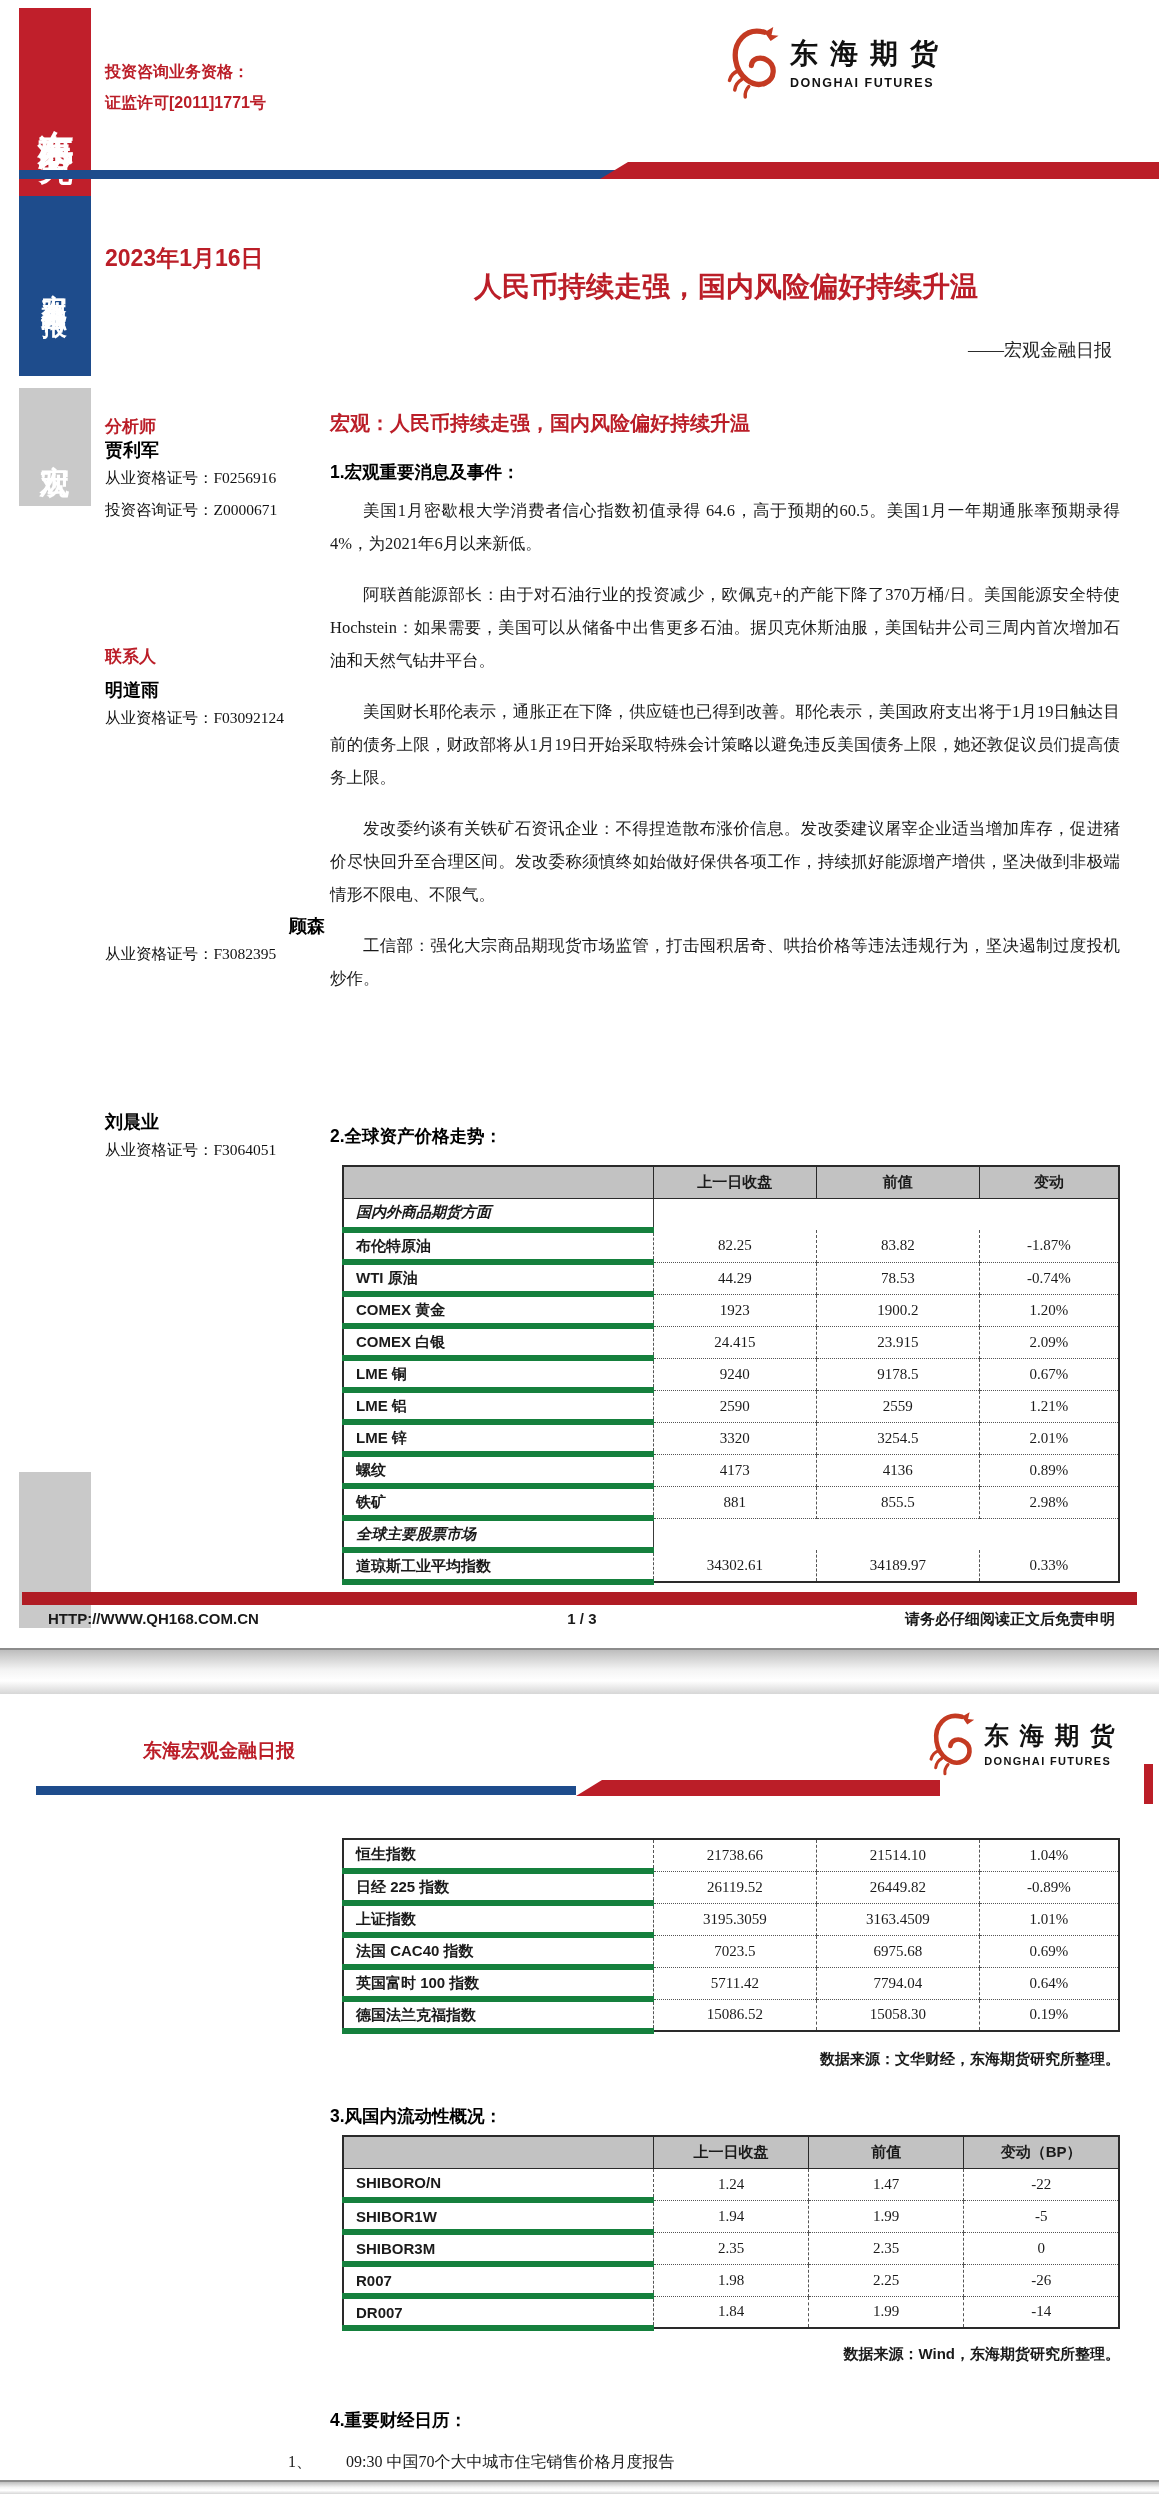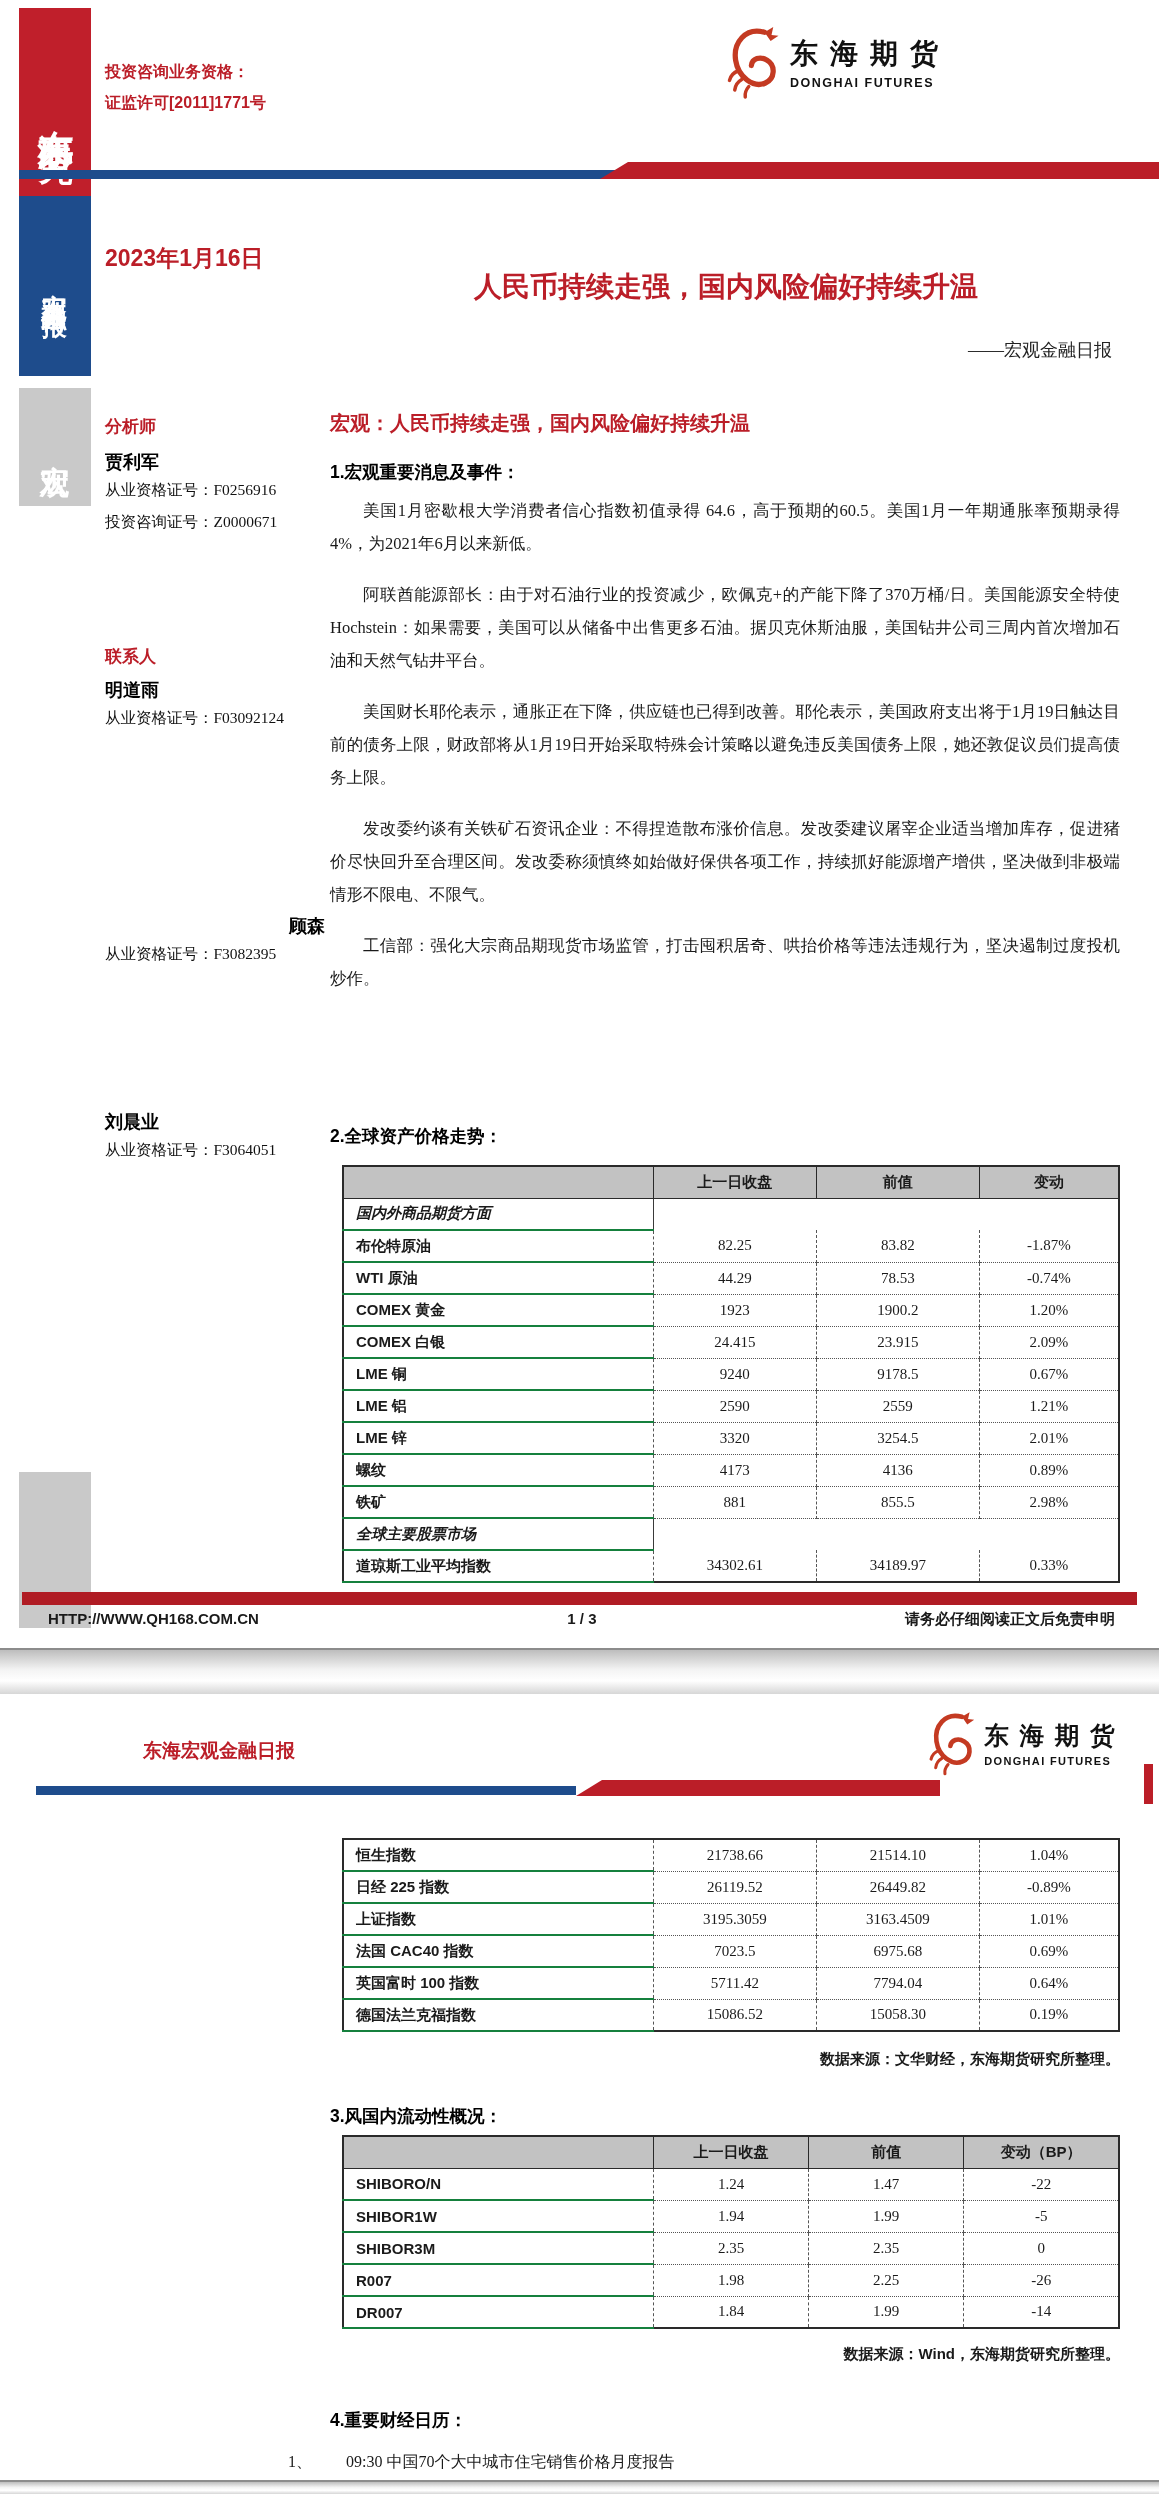--- a/index.html
+++ b/index.html
@@ -29,40 +29,40 @@
            letter-spacing:12px;color:#111;white-space:nowrap;}
   .logo-en{font-family:"Liberation Sans",sans-serif;font-weight:bold;font-size:12.5px;
            letter-spacing:1.5px;color:#111;margin-top:3px;}
   .divider-blue{left:19px;top:170px;width:600px;height:9px;background:var(--blue);}
   .divider-red{left:600px;top:162px;width:559px;height:17px;background:var(--red);
                clip-path:polygon(28px 0,100% 0,100% 100%,0 100%);}
   
   .date{left:105px;top:243px;color:var(--red);font-family:"Liberation Sans",sans-serif;
         font-weight:bold;font-size:23px;}
   .role{color:var(--red);font-family:"Liberation Sans",sans-serif;font-weight:bold;font-size:17px;}
-  .pname{font-family:"Liberation Sans",sans-serif;font-weight:bold;font-size:18px;color:#000;margin-top:12px;}
+  .pname{font-family:"Liberation Sans",sans-serif;font-weight:bold;font-size:18px;color:#000;}
   .cert{font-size:15.5px;line-height:32px;color:#111;}
   
   .title{left:330px;top:268px;width:792px;text-align:center;color:var(--red);
          font-family:"Liberation Sans",sans-serif;font-weight:bold;font-size:28px;}
   .subtitle{left:330px;top:338px;width:782px;text-align:right;font-size:18px;color:#222;}
   .sechead{left:330px;top:410px;color:var(--red);font-family:"Liberation Sans",sans-serif;
            font-weight:bold;font-size:20px;}
   .h-bold{font-family:"Liberation Sans",sans-serif;font-weight:bold;font-size:17.5px;color:#000;}
   #news-heading{left:330px;top:460px;}
   #paras{left:330px;top:494px;width:790px;}
   #paras p{font-size:16.5px;line-height:33px;text-indent:2em;text-align:justify;margin-bottom:18px;}
   #tbl-heading{left:330px;top:1124px;}
   
   table{border-collapse:collapse;table-layout:fixed;width:778px;border:2px solid #2a2a2a;background:#fff;}
   tr{height:32px;}
   th{background:var(--thbg);border:1px solid #2a2a2a;font-family:"Liberation Sans",sans-serif;
      font-weight:bold;font-size:15px;}
   td.lbl{font-family:"Liberation Sans",sans-serif;font-weight:bold;font-size:15px;
-         padding-left:12px;text-align:left;border-bottom:2px solid #15803d;}
+         padding-left:12px;text-align:left;border-bottom:6px solid #15803d;}
   td.lbl.sec{font-family:"Liberation Serif",serif;font-style:italic;font-weight:bold;
              border-right:1px solid #3a3a3a;}
   td.val{font-size:15px;text-align:center;border-bottom:1px dotted #555;border-left:1px dashed #555;}
   td.val.empty{border-bottom:none;border-left:none;}
   .tblwrap{left:342px;}
   #asset-table{top:1165px;}
   #stock-table{top:1838px;}
   #liq-table{top:2135px;}
   
   .footbar{left:22px;top:1592px;width:1115px;height:13px;background:var(--footerbar);}

